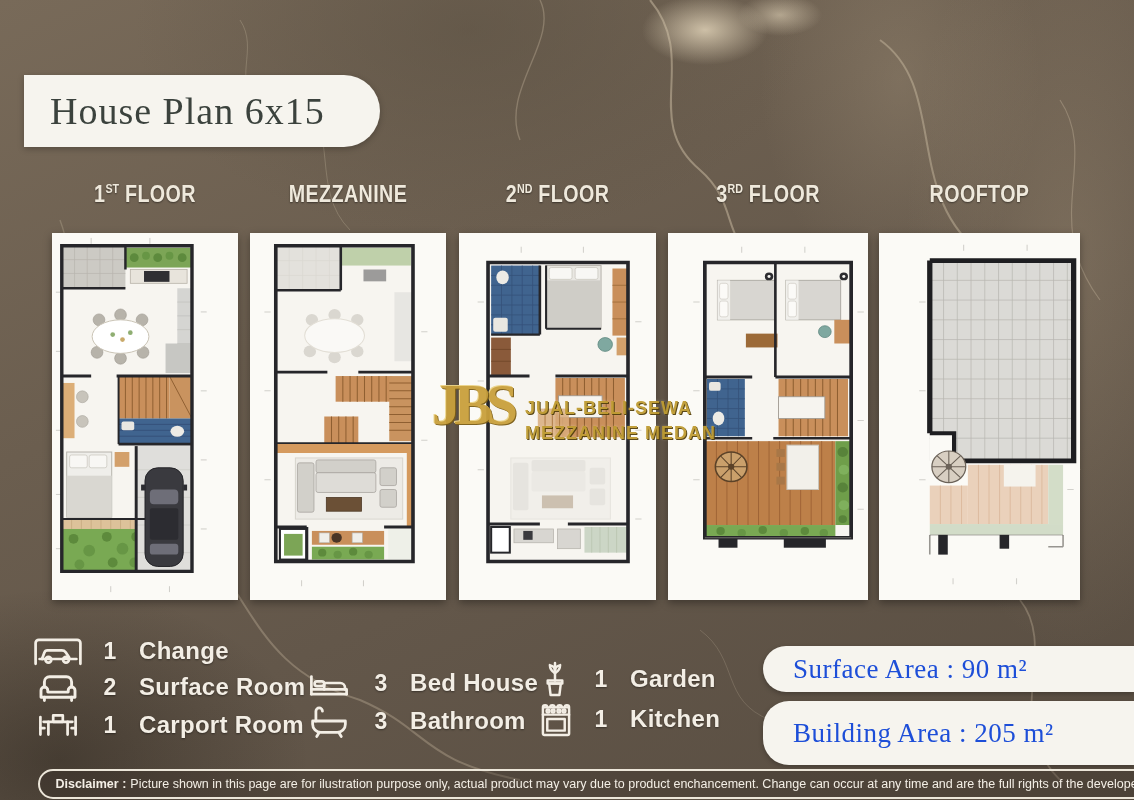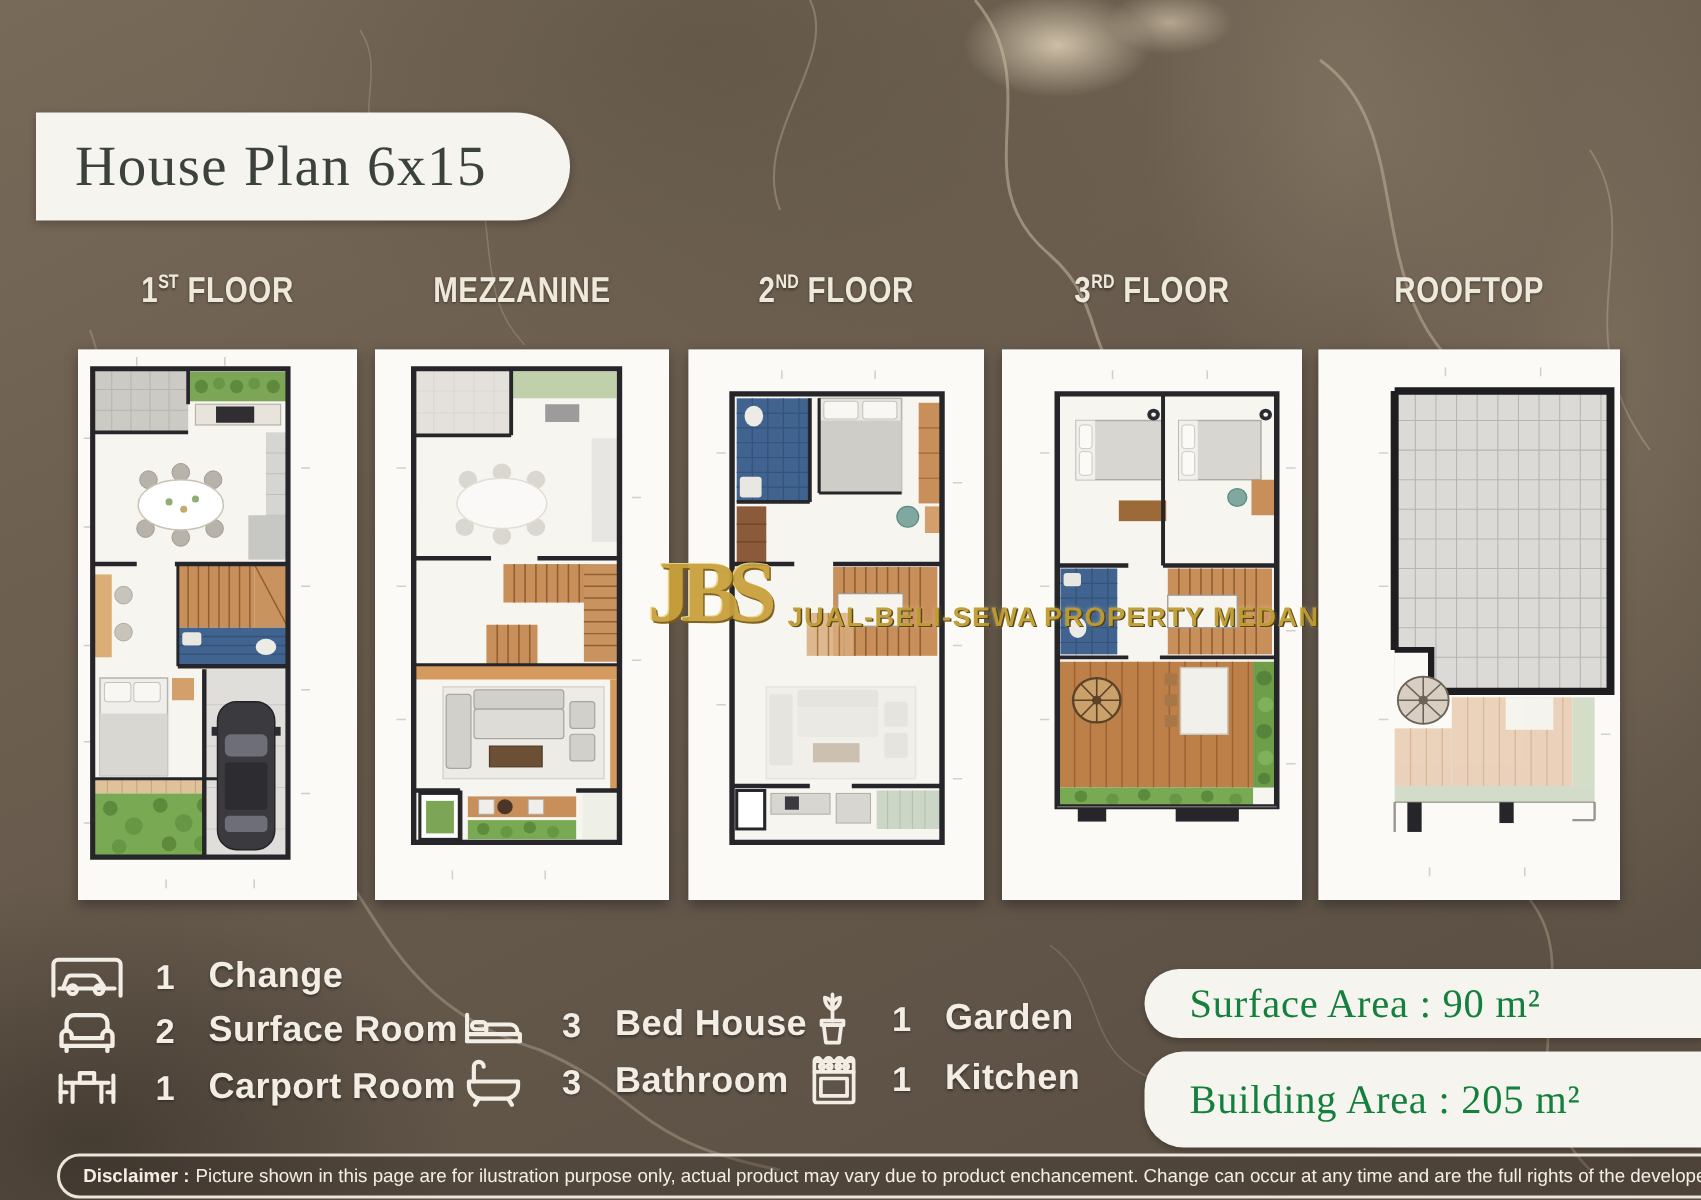--- a/index.html
+++ b/index.html
@@ -28,34 +28,34 @@
   .flabel sup{font-size:13px;vertical-align:super;letter-spacing:0;}
   
   .panel{position:absolute;top:233px;height:367px;z-index:1;background:#fbfaf6;
     box-shadow:0 3px 8px rgba(0,0,0,.35);}
   .panel svg{display:block;width:100%;height:100%;}
   
   .wmark{position:absolute;left:432px;top:366px;z-index:3;display:flex;align-items:center;opacity:.95;}
   .wmark .jbs{font-family:"Liberation Serif","DejaVu Serif",serif;font-weight:bold;
     font-size:58px;line-height:1;color:#c9a03c;letter-spacing:-7px;
     text-shadow:1px 1px 0 #7a5c16,-1px -1px 0 #ecd488;}
-  .wmark .wlines{margin-left:14px;display:flex;flex-direction:row;gap:4px;margin-top:32px;}
+  .wmark .wlines{margin-left:14px;display:flex;flex-direction:column;gap:4px;margin-top:32px;}
   .wmark .wlines div{font-size:18px;font-weight:bold;color:#bf9c33;letter-spacing:1px;
     text-shadow:1px 1px 0 #53400f, 0 0 3px rgba(255,248,220,.35);}
   
   .lrow{position:absolute;display:flex;align-items:center;height:34px;z-index:2;color:#f3eee5;}
   .lrow .ic{display:flex;align-items:center;justify-content:flex-start;}
   .lrow .ic svg{stroke:#f3eee5;fill:none;stroke-width:1.7;stroke-linecap:round;stroke-linejoin:round;}
   .lrow .num{width:34px;text-align:center;font-size:23px;font-weight:bold;text-shadow:0 1px 2px rgba(0,0,0,.4);}
   .lrow .lab{padding-left:12px;font-size:24px;font-weight:bold;letter-spacing:.3px;text-shadow:0 1px 2px rgba(0,0,0,.4);}
   .c1 .ic{width:60px;} .c2 .ic{width:60px;} .c3 .ic{width:44px;}
   
   .area-pill{position:absolute;left:763px;right:0;height:46px;z-index:2;background:#f6f4ee;
     border-radius:26px 0 0 26px;display:flex;align-items:center;box-shadow:0 2px 5px rgba(0,0,0,.25);}
-  .area-pill span{font-family:"Liberation Serif","DejaVu Serif",serif;font-size:27px;color:#15803d;
+  .area-pill span{font-family:"Liberation Serif","DejaVu Serif",serif;font-size:27px;color:#1d4ed8;
     padding-left:30px;letter-spacing:.5px;}
   
   .disc{position:absolute;left:38px;right:-28px;top:769px;height:26px;z-index:2;
     border:2px solid #ece6d9;border-radius:16px;background:rgba(52,44,36,.32);
     display:flex;align-items:center;justify-content:center;color:#f4efe6;font-size:12.5px;}
   .disc b{margin-right:4px;}
 </style>
 </head>
 <body>
 
@@ -386,21 +386,21 @@
         <rect x="114" y="306" width="9" height="14"></rect>
       </g>
       <path d="M48 306v20M174 306v12M174 318h-14" stroke="#55524c" stroke-width="1.5" opacity=".6" fill="none"></path>
     </svg>
   </div>
 
   <div class="wmark">
     <span class="jbs">JBS</span>
     <span class="wlines">
       <div>JUAL-BELI-SEWA</div>
-      <div>PROPERTY MEDAN</div>
+      <div>MEZZANINE MEDAN</div>
     </span>
   </div>
 
   <div class="lrow c1" style="left:33px;top:634px;">
     <span class="ic">
       <svg width="50" height="32" viewBox="0 0 30 20">
           <path d="M1 18 V5 a2 2 0 0 1 2-2 h24 a2 2 0 0 1 2 2 v13"></path>
           <path d="M5 15 l1.5-4 a2 2 0 0 1 1.9-1.4 h9 a3 3 0 0 1 2.4 1.2 L22 14"></path>
           <path d="M3.5 15 h23"></path>
           <circle cx="9" cy="15.5" r="1.8"></circle>

